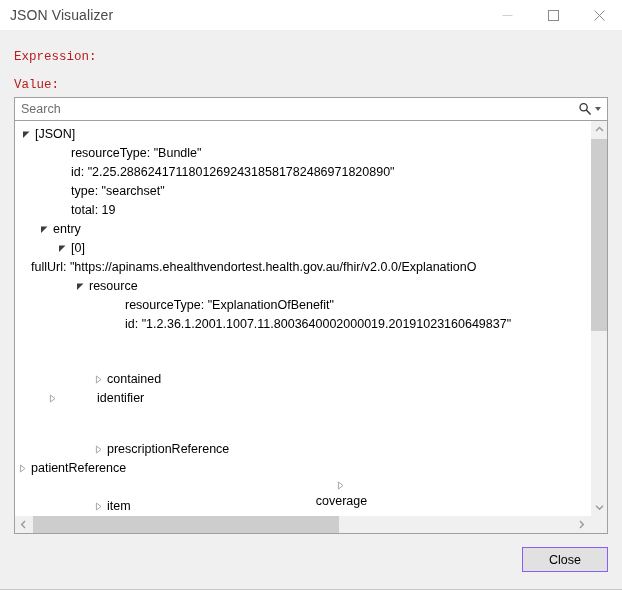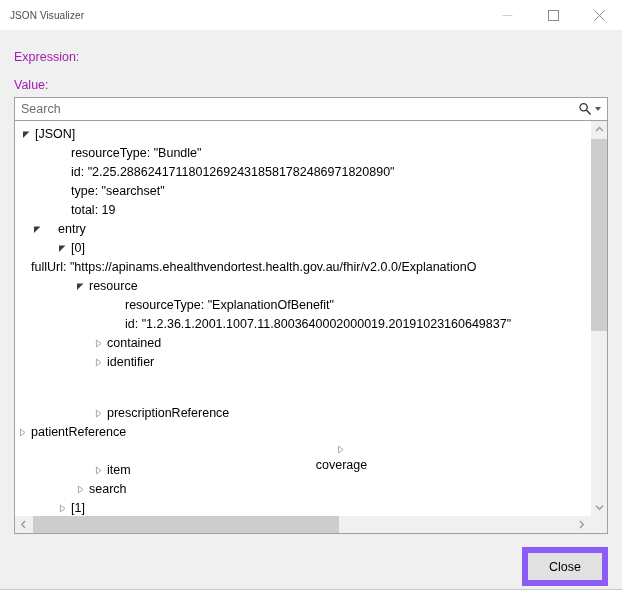--- a/index.html
+++ b/index.html
@@ -27,21 +27,21 @@
   
   .titlebar {
     position: relative;
     height: 30px;
     background: #ffffff;
     display: flex;
     align-items: center;
   }
   .title-text {
     margin-left: 10px;
-    font-size: 10px;
+    font-size: 14px;
     color: #4a4a4a;
     letter-spacing: 0.1px;
   }
   .win-buttons {
     position: absolute;
     right: 0;
     top: 0;
     height: 30px;
     display: flex;
   }
@@ -63,21 +63,22 @@
     box-sizing: border-box;
   }
   .row-expression {
     display: flex;
     align-items: center;
     height: 28px;
     margin-top: 13px;
   }
   .label {
     font-size: 12.5px;
-    color: #a21caf;
+    color: #b91c1c;
+    font-family: Liberation Mono, monospace;
   }
   .label-expression {
     width: 116px;
     flex: 0 0 116px;
   }
   .expression-input {
     flex: 1 1 auto;
     height: 21px;
     line-height: 21px;
     background: #ffffff;
@@ -233,23 +234,23 @@
     left: 0; right: 0;
     bottom: 0;
     height: 55px;
     background: #f0f0f0;
   }
   .close-btn {
     position: absolute;
     right: 14px;
     top: 13px;
     width: 86px;
-    height: 39px;
+    height: 25px;
     background: #e1e1e1;
-    border: 6px solid #8b5cf6;
+    border: 1px solid #8b5cf6;
     font-family: "Liberation Sans", sans-serif;
     font-size: 12.5px;
     color: #000000;
     cursor: default;
     box-sizing: border-box;
   }
 </style>
 </head>
 <body>
 
@@ -316,21 +317,21 @@
               <span class="tree-label">id: "2.25.288624171180126924318581782486971820890"</span>
             </div>
             <div class="tree-row" style="padding-left: 40px;">
               <span class="twisty"></span>
               <span class="tree-label">type: "searchset"</span>
             </div>
             <div class="tree-row" style="padding-left: 40px;">
               <span class="twisty"></span>
               <span class="tree-label">total: 19</span>
             </div>
-            <div class="tree-row" style="padding-left: 15px; gap: 12px;">
+            <div class="tree-row" style="padding-left: 22px;">
               <span class="twisty">
                 <svg width="9" height="9" viewBox="0 0 9 9">
                   <polygon points="1,1.5 7.5,1.5 1,8" fill="#3c3c3c"></polygon>
                 </svg>
               </span>
               <span class="tree-label">entry</span>
             </div>
             <div class="tree-row" style="padding-left: 40px;">
               <span class="twisty">
                 <svg width="9" height="9" viewBox="0 0 9 9">
@@ -352,29 +353,29 @@
               <span class="tree-label">resource</span>
             </div>
             <div class="tree-row" style="padding-left: 94px;">
               <span class="twisty"></span>
               <span class="tree-label">resourceType: "ExplanationOfBenefit"</span>
             </div>
             <div class="tree-row" style="padding-left: 94px;">
               <span class="twisty"></span>
               <span class="tree-label">id: "1.2.36.1.2001.1007.11.8003640002000019.20191023160649837"</span>
             </div>
-            <div class="tree-row" style="padding-left: 76px;">
+            <div class="tree-row" style="padding-left: 76px; margin-top: 36px;">
               <span class="twisty">
                 <svg width="9" height="9" viewBox="0 0 9 9">
                   <polygon points="2.4,1 7,4.5 2.4,8" fill="none" stroke="#a8a8a8" stroke-width="1"></polygon>
                 </svg>
               </span>
               <span class="tree-label">contained</span>
             </div>
-            <div class="tree-row" style="padding-left: 76px;">
+            <div class="tree-row" style="padding-left: 30px; gap: 36px;">
               <span class="twisty">
                 <svg width="9" height="9" viewBox="0 0 9 9">
                   <polygon points="2.4,1 7,4.5 2.4,8" fill="none" stroke="#a8a8a8" stroke-width="1"></polygon>
                 </svg>
               </span>
               <span class="tree-label">identifier</span>
             </div>
             <div class="tree-row" style="padding-left: 76px; margin-top: 32px;">
               <span class="twisty">
                 <svg width="9" height="9" viewBox="0 0 9 9">

